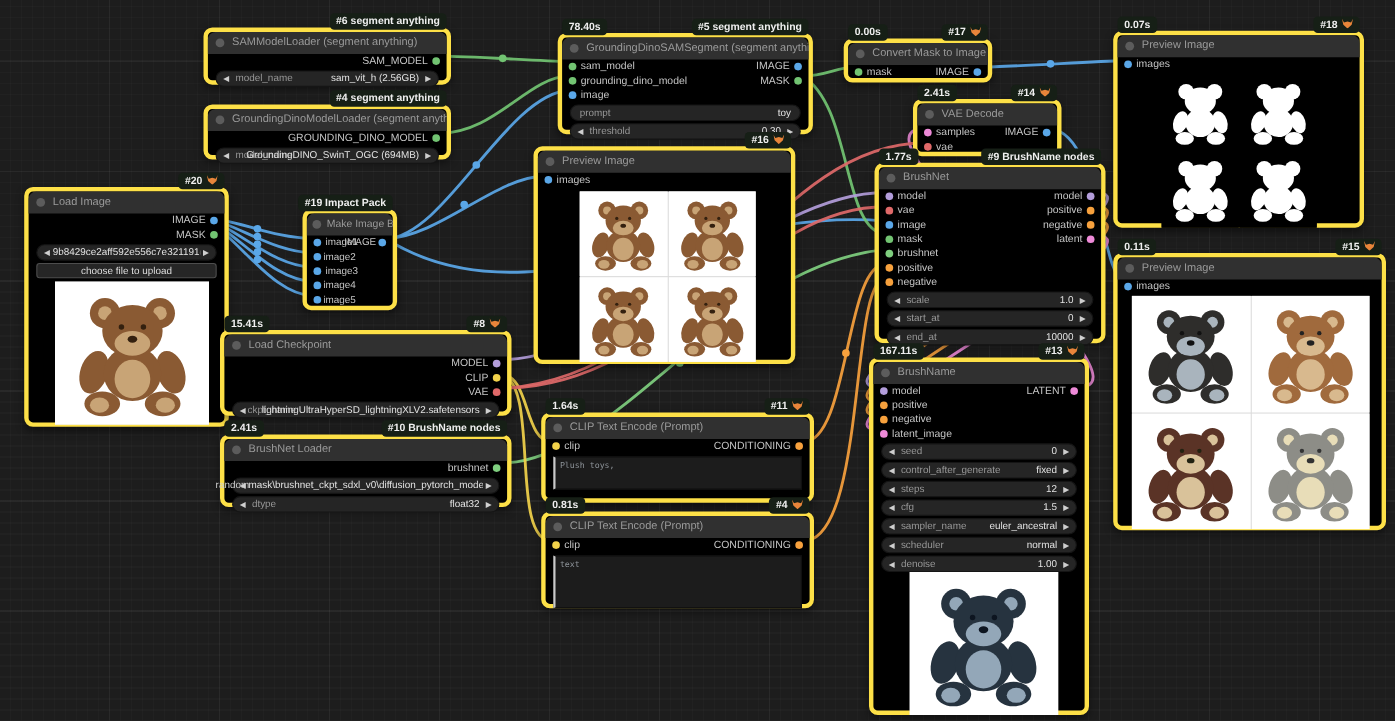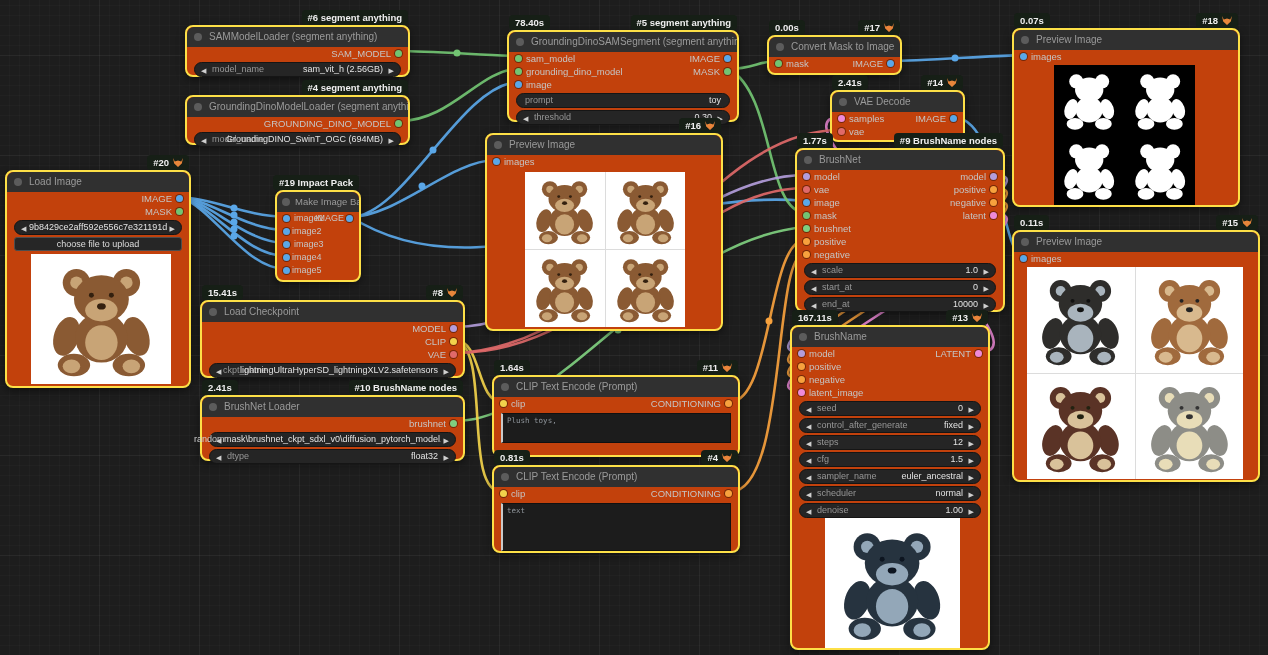--- a/index.html
+++ b/index.html
@@ -9,21 +9,21 @@
     font-family:"Liberation Sans",sans-serif;
     background:
       repeating-linear-gradient(0deg,transparent 0 99px,rgba(255,255,255,.035) 99px 100px),
       repeating-linear-gradient(90deg,transparent 0 99px,rgba(255,255,255,.035) 99px 100px),
       repeating-linear-gradient(0deg,transparent 0 9px,rgba(255,255,255,.02) 9px 10px),
       repeating-linear-gradient(90deg,transparent 0 9px,rgba(255,255,255,.02) 9px 10px),
       #1d1d1d;
   }
   #wires{position:absolute;left:0;top:0;width:1268px;height:655px;z-index:1}
   #wires path{fill:none;stroke-width:2.6;opacity:.92}
-  .node{position:absolute;z-index:2;background:#c2410c;border:2px solid #fde047;
+  .node{position:absolute;z-index:2;background:#000000;border:4px solid #fde047;
     border-radius:8px;box-shadow:0 3px 8px rgba(0,0,0,.45)}
   .title{position:relative;height:20px;line-height:20px;background:#303030;
     border-radius:7px 7px 0 0;color:#9a9a9a;font-size:10px;padding-left:22px;
     white-space:nowrap;overflow:hidden}
   .cdot{position:absolute;left:7px;top:6px;width:8px;height:8px;border-radius:50%;background:#5c5c5c}
   .row{position:relative;height:13px;line-height:13px;font-size:9.5px;color:#c5c5c5;white-space:nowrap}
   .sm .row{font-size:9px}
   .ilab{margin-left:17px}
   .olab{position:absolute;right:17px}
   .port{position:absolute;top:3px;width:7px;height:7px;border-radius:50%;background:#888;box-shadow:0 0 0 1px rgba(0,0,0,.4)}
@@ -238,21 +238,21 @@
       <span class="ar">▶</span>
     </div>
   <div class="w">
       <span class="al">◀</span>
       <span class="wn">end_at</span>
       <span class="wv">10000</span>
       <span class="ar">▶</span>
     </div>
 </div>
 
-<div class="node" style="left:5px;top:170px;width:186px;height:218px">
+<div class="node" style="left:22px;top:170px;width:186px;height:218px">
   <div class="badge"><span>#20</span><i class="fox"></i></div>
   <div class="title"><i class="cdot"></i><span>Load Image</span></div>
   <div class="row">
       <span class="olab">IMAGE</span>
       <i class="port r" style="background: rgb(90, 167, 232);"></i>
     </div>
   <div class="row">
       <span class="olab">MASK</span>
       <i class="port r" style="background: rgb(114, 196, 114);"></i>
     </div>

